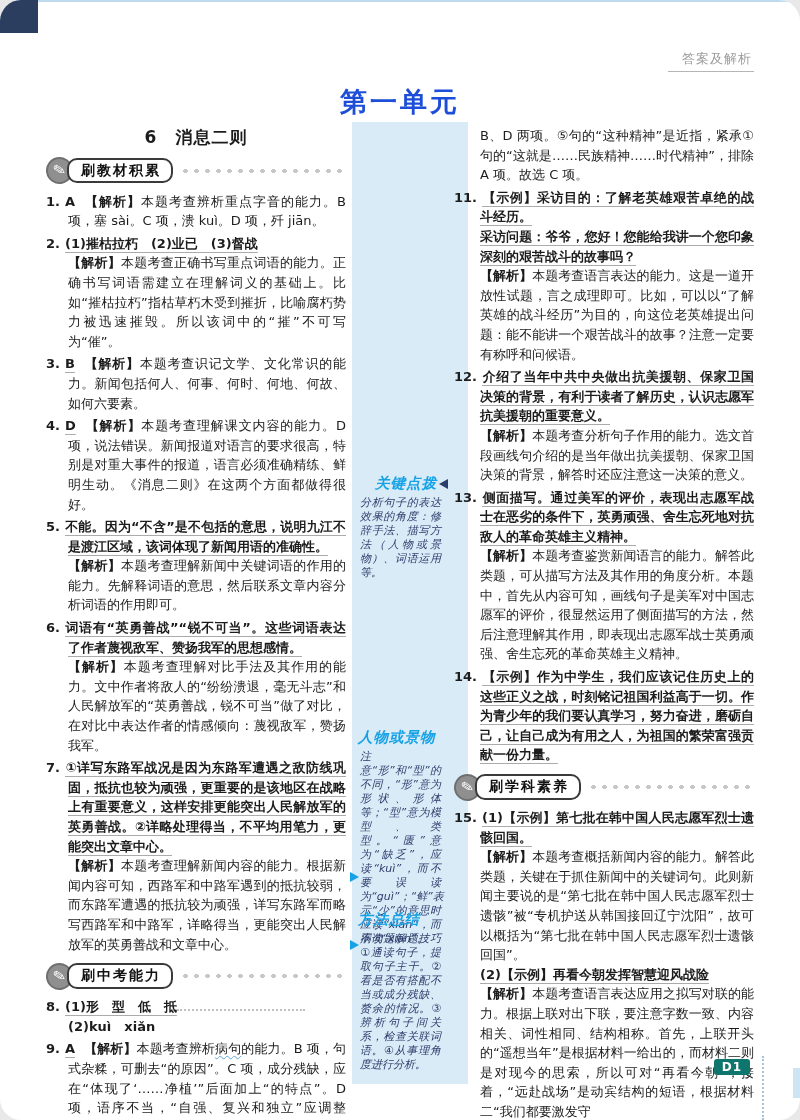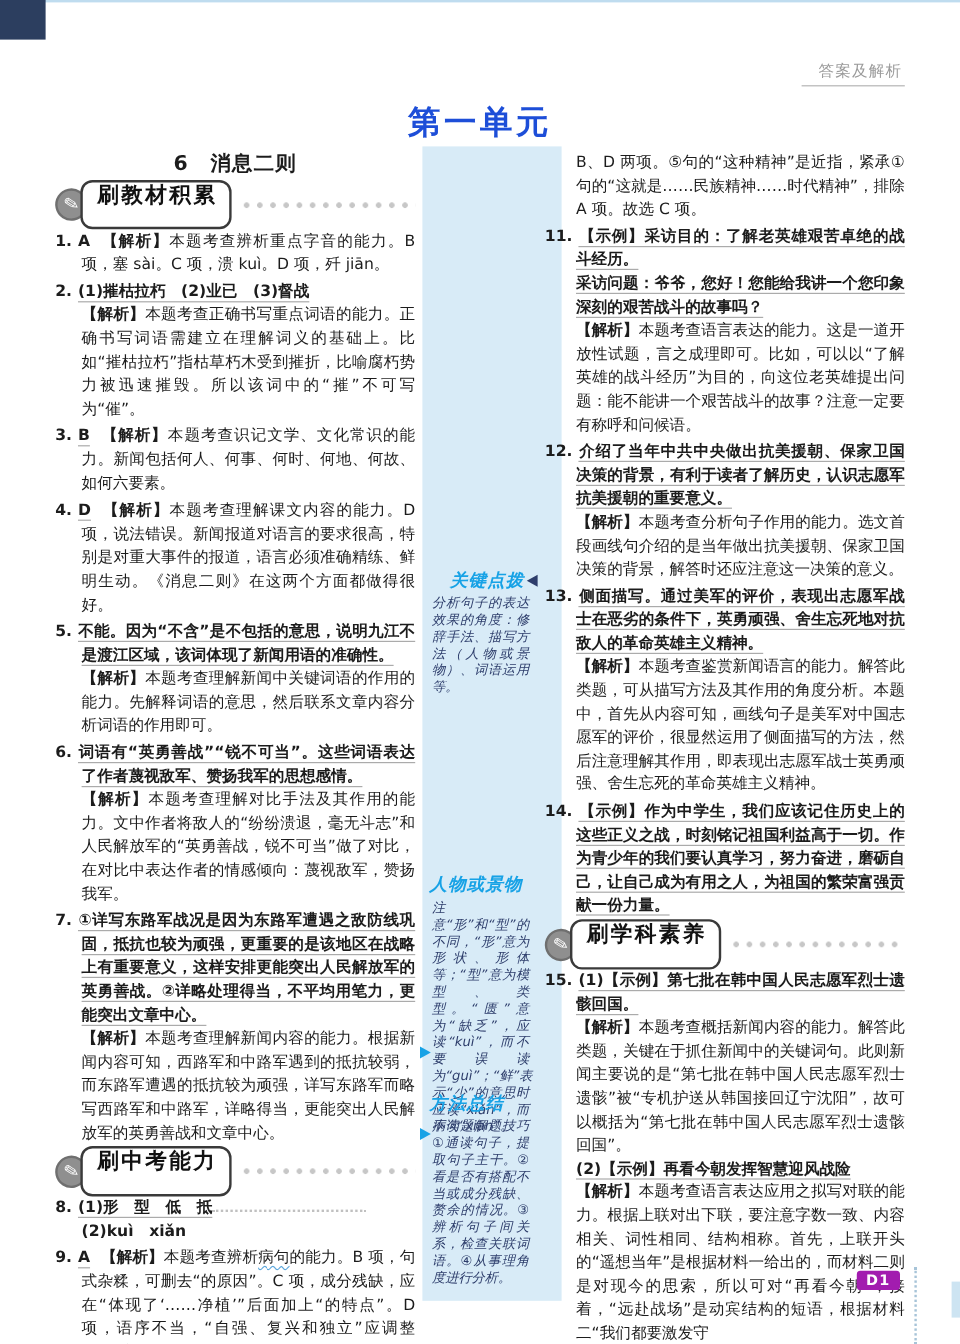--- a/index.html
+++ b/index.html
@@ -2,20 +2,21 @@
 <html><head>
 <meta charset="utf-8">
 <style>
   * { margin:0; padding:0; box-sizing:border-box; }
   html,body { background:#e8e8e8; }
   .page {
     position:relative; width:800px; height:1120px; margin:0 auto;
     background:#fff; overflow:hidden;
     font-family:"DejaVu Sans","Liberation Sans",sans-serif;
     color:#1c1c1c;
+    border-radius:21px;
   }
   .topline { position:absolute; top:0; left:0; width:100%; height:2px; background:#bfdcef; }
   .corner-square { position:absolute; top:0; left:0; width:38px; height:33px; background:#2c3e5f; }
   .hdr-label {
     position:absolute; top:50px; right:46px; font-size:13px; color:#9b9b9b;
     padding:0 2px 3px 14px; border-bottom:1px solid #b5b5b5; letter-spacing:1px;
   }
   .unit-title {
     position:absolute; top:84px; left:0; width:100%; text-align:center;
     font-size:27px; font-weight:bold; letter-spacing:3px; color:#1d4ed8;
@@ -30,21 +31,21 @@
   
   .badge-row { display:flex; align-items:center; margin:7px 0 6px; height:30px; }
   .badge-icon {
     width:27px; height:27px; border-radius:50%; background:#8f8f8f; flex:0 0 27px;
     display:flex; align-items:center; justify-content:center;
     color:#fff; font-size:15px; transform:rotate(-12deg); z-index:1;
     border:2px solid #6f6f6f;
   }
   .badge-label {
     margin-left:-6px; background:#fff; border:2px solid #3a3a3a; border-radius:10px;
-    padding:1px 10px 17px 12px; font-size:18px; font-weight:bold; letter-spacing:2px;
+    padding:1px 10px 1px 12px; font-size:14px; font-weight:bold; letter-spacing:2px;
     white-space:nowrap; z-index:2; color:#111;
   }
   .badge-dots {
     flex:1; height:8px; margin-left:7px;
     background-image:radial-gradient(circle, #c7c7c7 2.1px, transparent 2.5px);
     background-size:11px 8px; background-repeat:repeat-x; background-position:0 center;
   }
   
   .item { margin-bottom:3px; }
   .item p { margin:0; }
@@ -61,21 +62,21 @@
   .dotleader { display:inline-block; width:128px; height:1em; border-bottom:2px dotted #c0c0c0; vertical-align:baseline; }
   
   .note { position:absolute; left:0; width:96px; color:#2d3d6b; }
   .n-head { font-size:14.5px; font-weight:bold; font-style:italic; color:#17a2e6; letter-spacing:1px; padding:0 6px; display:flex; align-items:center; }
   .n-head.right { justify-content:flex-end; padding-right:0; }
   .n-body { margin-top:3px; padding:0 7px 0 8px; font-size:11px; line-height:14px; font-style:italic; text-align:justify; }
   .arrow-left { width:0; height:0; border-top:5px solid transparent; border-bottom:5px solid transparent; border-right:9px solid #2d3d6b; margin-left:2px; }
   .arrow-right { position:absolute; left:-2px; width:0; height:0; border-top:5px solid transparent; border-bottom:5px solid transparent; border-left:9px solid #17a2e6; }
   
   .pagenum {
-    position:absolute; right:50px; top:1059px; background:#a21caf; color:#fff;
+    position:absolute; right:50px; top:1059px; background:#0f766e; color:#fff;
     font-size:12px; font-weight:bold; padding:1px 8px; border-radius:3px; letter-spacing:1px;
   }
   .edge-dots { position:absolute; right:36px; top:1056px; height:64px; width:0; border-right:2px dotted #a7c4d8; }
   .edge-mark { position:absolute; right:0; top:1068px; width:7px; height:30px; background:#cde4f2; }
 </style>
 </head>
 <body>
 
 <div class="page">
   <div class="topline"></div>

